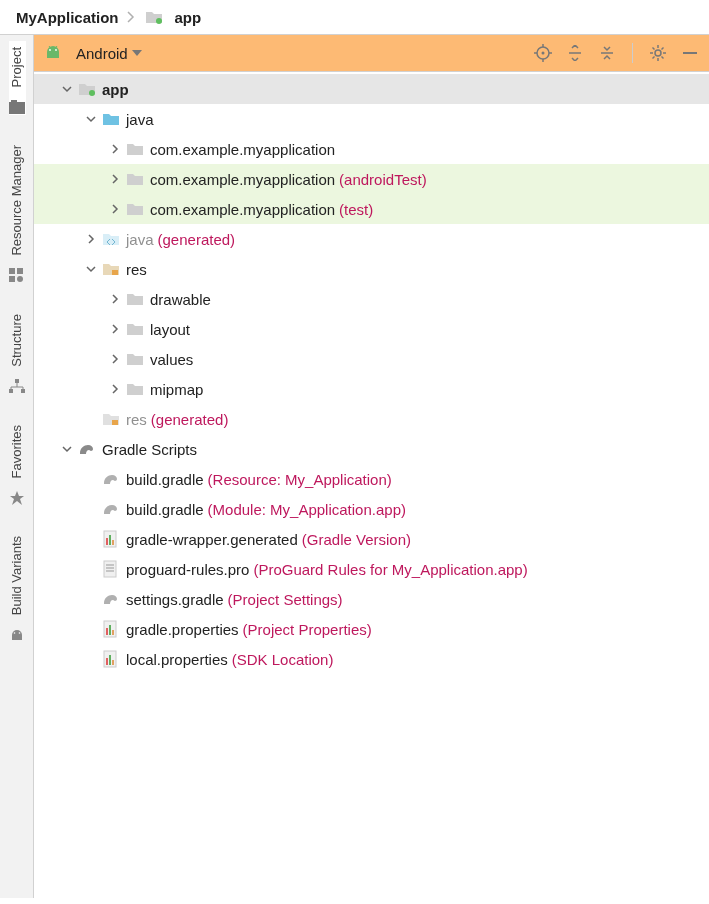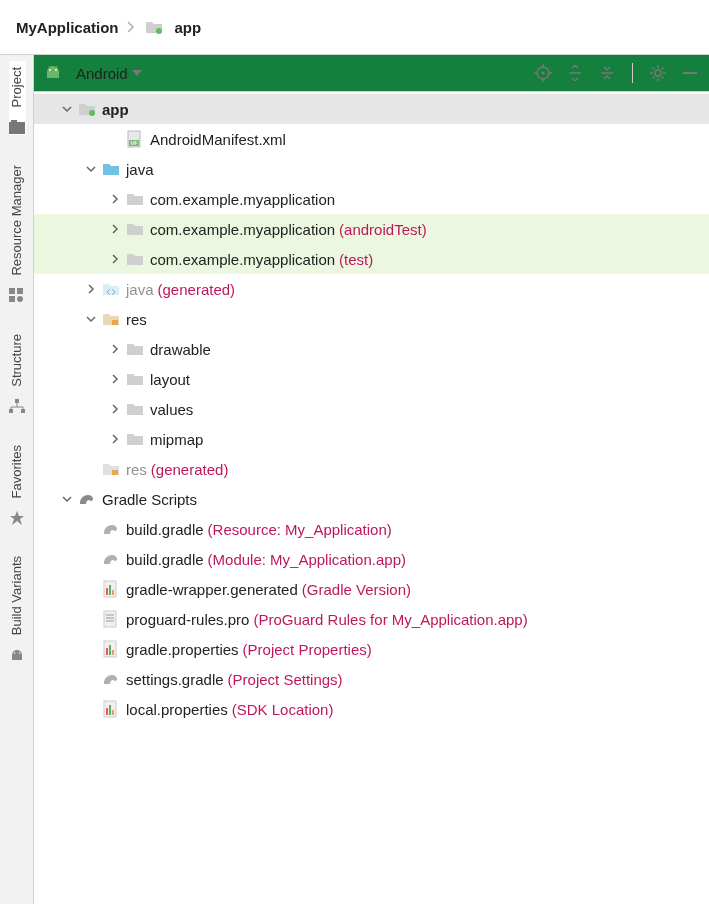--- a/index.html
+++ b/index.html
@@ -10,21 +10,21 @@
     font-family: "Segoe UI", Arial, sans-serif;
     font-size: 14px;
     color: #222;
     background: #fff;
     overflow: hidden;
   }
   .breadcrumb {
     display: flex;
     align-items: center;
     height: 32px;
-    padding: 11px 12px;
+    padding: 1px 12px;
     border-bottom: 1px solid #d1d1d1;
   }
   .breadcrumb .crumb {
     display: flex;
     align-items: center;
     gap: 6px;
     padding: 0 4px;
     font-size: 15px;
   }
   .breadcrumb .crumb.bold { font-weight: 700; }
@@ -82,21 +82,21 @@
     flex: 1;
     display: flex;
     flex-direction: column;
   }
   .panel-header {
     display: flex;
     align-items: center;
     height: 36px;
     padding: 0 8px;
     border-bottom: 1px solid #d1d1d1;
-    background: #15803d;
+    background: #fdba74;
   }
   .panel-header .left {
     display: flex;
     align-items: center;
     gap: 8px;
     flex: 1;
   }
   .view-selector {
     display: flex;
     align-items: center;
@@ -335,34 +335,20 @@
         <span class="node-icon">
             <svg width="18" height="16" viewBox="0 0 18 16">
               <path d="M1 3h6l2 2h8v9H1z" fill="#cfcfcf"></path>
               <circle cx="14" cy="12" r="3" fill="#5fbf5f"></circle>
             </svg>
           </span>
         <span class="node-label bold">app</span>
       </div>
 
 
-      <div class="row">
-        <span class="indent"></span>
-          <span class="indent"></span>
-          <span class="indent"></span>
-        <span class="chev none"></span>
-        <span class="node-icon">
-            <svg width="16" height="18" viewBox="0 0 16 18">
-              <rect x="1" y="1" width="12" height="16" fill="#e8e8e8" stroke="#bbb"></rect>
-              <rect x="2" y="10" width="10" height="6" fill="#7db37d"></rect>
-              <text x="7" y="15" font-size="5" fill="#fff" text-anchor="middle" font-family="Arial">MF</text>
-            </svg>
-          </span>
-        <span class="node-label">AndroidManifest.xml</span>
-      </div>
 
       <div class="row">
         <span class="indent"></span>
           <span class="indent"></span>
         <span class="chev">
             <svg width="10" height="10" viewBox="0 0 10 10">
               <polyline points="1,3 5,7 9,3" fill="none" stroke="#666" stroke-width="1.5"></polyline>
             </svg>
           </span>
         <span class="node-icon">
@@ -614,49 +600,49 @@
           </span>
         <span class="node-label">proguard-rules.pro</span>
         <span class="suffix">(ProGuard Rules for My_Application.app)</span>
       </div>
 
       <div class="row">
         <span class="indent"></span>
           <span class="indent"></span>
         <span class="chev none"></span>
         <span class="node-icon">
+            <svg width="18" height="16" viewBox="0 0 18 16">
+              <path d="M2 12c0-5 4-8 8-8 3 0 5 2 5 4 0 1-1 2-2 2s-1-1-2-1c-2 0-3 2-3 4H2z" fill="#b0b0b0"></path>
+            </svg>
+          </span>
+        <span class="node-label">settings.gradle</span>
+        <span class="suffix">(Project Settings)</span>
+      </div>
+
+      <div class="row">
+        <span class="indent"></span>
+          <span class="indent"></span>
+        <span class="chev none"></span>
+        <span class="node-icon">
             <svg width="16" height="18" viewBox="0 0 16 18">
               <rect x="1" y="1" width="12" height="16" fill="#f0f0f0" stroke="#ccc"></rect>
               <rect x="3" y="8" width="2" height="7" fill="#e06060"></rect>
               <rect x="6" y="5" width="2" height="10" fill="#60b060"></rect>
               <rect x="9" y="10" width="2" height="5" fill="#e0a060"></rect>
             </svg>
           </span>
         <span class="node-label">gradle.properties</span>
         <span class="suffix">(Project Properties)</span>
       </div>
 
       <div class="row">
         <span class="indent"></span>
           <span class="indent"></span>
         <span class="chev none"></span>
         <span class="node-icon">
-            <svg width="18" height="16" viewBox="0 0 18 16">
-              <path d="M2 12c0-5 4-8 8-8 3 0 5 2 5 4 0 1-1 2-2 2s-1-1-2-1c-2 0-3 2-3 4H2z" fill="#b0b0b0"></path>
-            </svg>
-          </span>
-        <span class="node-label">settings.gradle</span>
-        <span class="suffix">(Project Settings)</span>
-      </div>
-
-      <div class="row">
-        <span class="indent"></span>
-          <span class="indent"></span>
-        <span class="chev none"></span>
-        <span class="node-icon">
             <svg width="16" height="18" viewBox="0 0 16 18">
               <rect x="1" y="1" width="12" height="16" fill="#f0f0f0" stroke="#ccc"></rect>
               <rect x="3" y="8" width="2" height="7" fill="#e06060"></rect>
               <rect x="6" y="5" width="2" height="10" fill="#60b060"></rect>
               <rect x="9" y="10" width="2" height="5" fill="#e0a060"></rect>
             </svg>
           </span>
         <span class="node-label">local.properties</span>
         <span class="suffix">(SDK Location)</span>
       </div>

